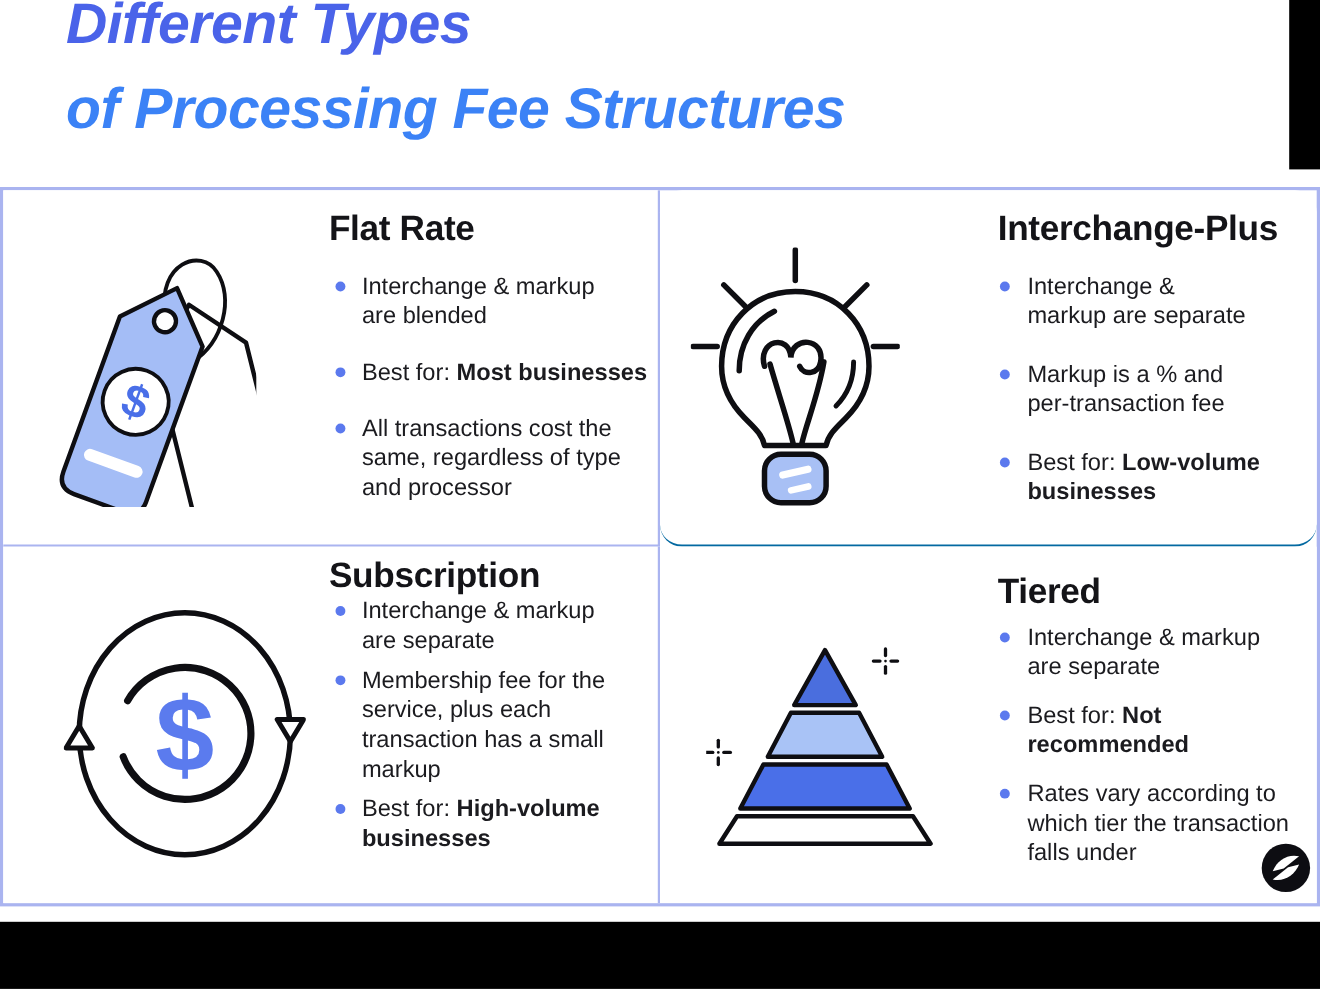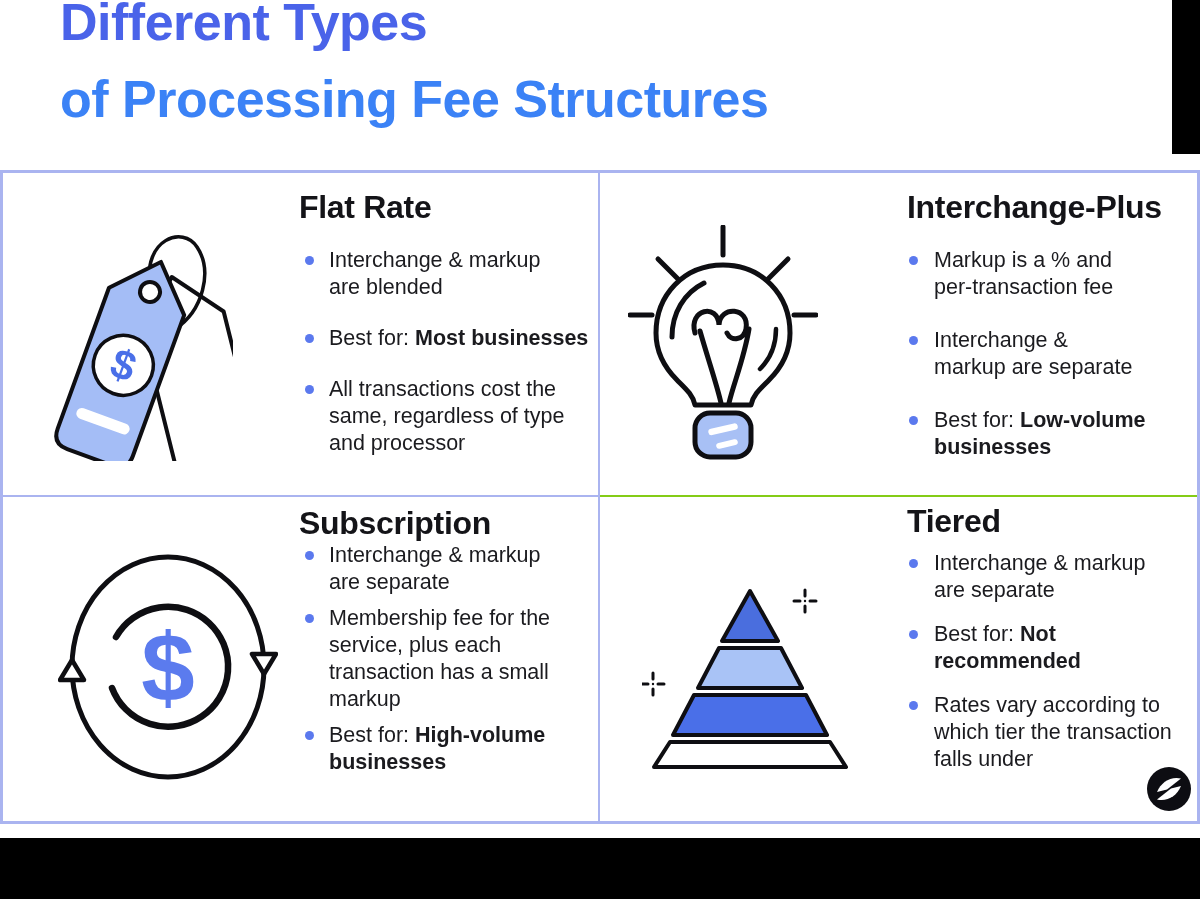--- a/index.html
+++ b/index.html
@@ -1,39 +1,39 @@
 <!DOCTYPE html>
 <html><head>
 <meta charset="utf-8">
 <style>
   html,body{margin:0;padding:0;background:#fff;}
   .canvas{position:relative;width:1200px;height:899px;background:#ffffff;overflow:hidden;
           font-family:"Liberation Sans",sans-serif;}
 
   
-  .header{position:absolute;left:60px;top:0;}
+  .header{position:absolute;left:60px;top:0;font-style:italic;}
   .header .l1,.header .l2{display:block;font-weight:700;font-size:52px;letter-spacing:-0.5px;}
   .header .l1{color:#4a63e9;line-height:52px;margin-top:-4px;}
   .header .l2{color:#3b82f6;line-height:52px;margin-top:25px;}
   .corner-accent{position:absolute;right:0;top:0;width:28px;height:154px;background:#000;}
 
   
   .grid{position:absolute;left:0;top:170px;width:1200px;height:654px;box-sizing:border-box;
         border:3px solid #aab4f0;display:grid;grid-template-columns:1fr 1fr;grid-template-rows:1fr 1fr;}
   .card{position:relative;box-sizing:border-box;background:#fff;}
   .card.c1{border-right:2px solid #aab4f0;border-bottom:2px solid #aab4f0;}
-  .card.c2{border-bottom:2px solid #84cc16;}
+  .card.c2{border-bottom:2px solid #0369a1;border-radius:20px;}
   .card.c3{border-right:2px solid #aab4f0;}
 
   
   .tcol{position:absolute;}
   .c1 .tcol{left:292px;top:16px;width:302px;}
   .c2 .tcol{left:303px;top:16px;width:292px;}
   .c3 .tcol{left:292px;top:8px;width:302px;}
-  .c4 .tcol{left:303px;top:6px;width:292px;}
+  .c4 .tcol{left:303px;top:22px;width:292px;}
   .card-title{font-size:32px;font-weight:700;color:#141418;letter-spacing:-0.3px;margin:0 0 0 4px;}
   .c1 .card-title{margin-bottom:21px;}
   .c2 .card-title{margin-bottom:21px;}
   .c3 .card-title{}
   .c4 .card-title{margin-bottom:10px;}
 
   .c1{--bgap:24px;} .c2{--bgap:26px;} .c3{--bgap:9px;} .c4{--bgap:17px;}
   .bullet{display:flex;align-items:flex-start;margin-bottom:var(--bgap);}
   .dot{flex:0 0 auto;width:9px;height:9px;border-radius:50%;background:#5b79ee;margin-top:9px;}
   .c1 .dot,.c3 .dot{margin-left:10px;margin-right:15px;}
@@ -124,27 +124,27 @@
         <g fill="#ffffff">
           <rect x="80" y="201" width="30" height="6.5" rx="3.2" transform="rotate(-13 95 204)"></rect>
           <rect x="88" y="216" width="22" height="6" rx="3" transform="rotate(-13 99 219)"></rect>
         </g>
       </svg>
       <div class="tcol">
         <h2 class="card-title">Interchange-Plus</h2>
         <div>
             <div class="bullet">
               <span class="dot"></span>
+              <span class="btxt"><span>Interchange &amp;
+markup are separate</span></span>
+            </div>
+            <div class="bullet">
+              <span class="dot"></span>
               <span class="btxt"><span>Markup is a % and
 per-transaction fee</span></span>
-            </div>
-            <div class="bullet">
-              <span class="dot"></span>
-              <span class="btxt"><span>Interchange &amp;
-markup are separate</span></span>
             </div>
             <div class="bullet">
               <span class="dot"></span>
               <span class="btxt"><span>Best for: </span><span class="bd">Low-volume
 businesses</span></span>
             </div>
           </div>
       </div>
     </div>
 

